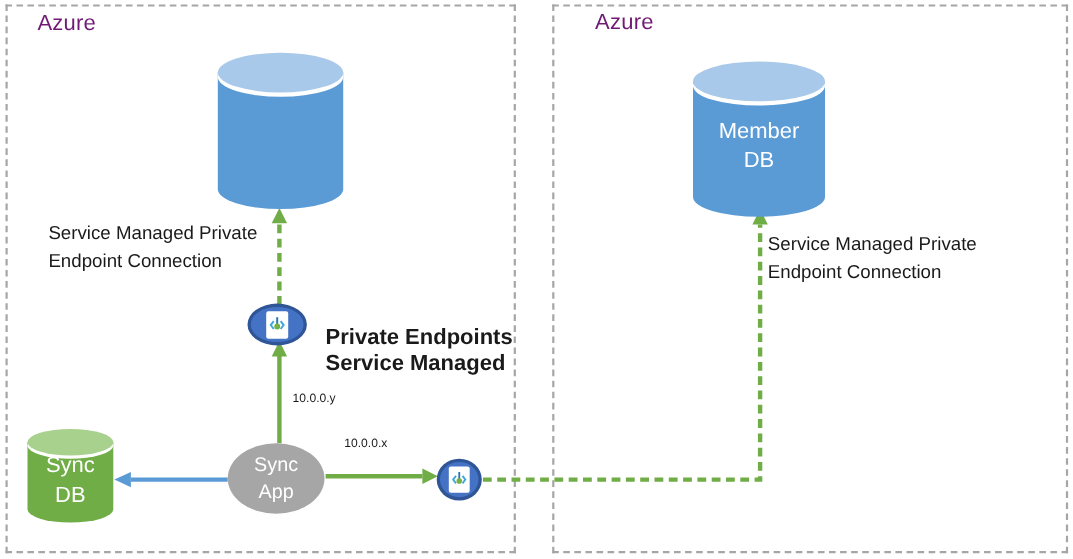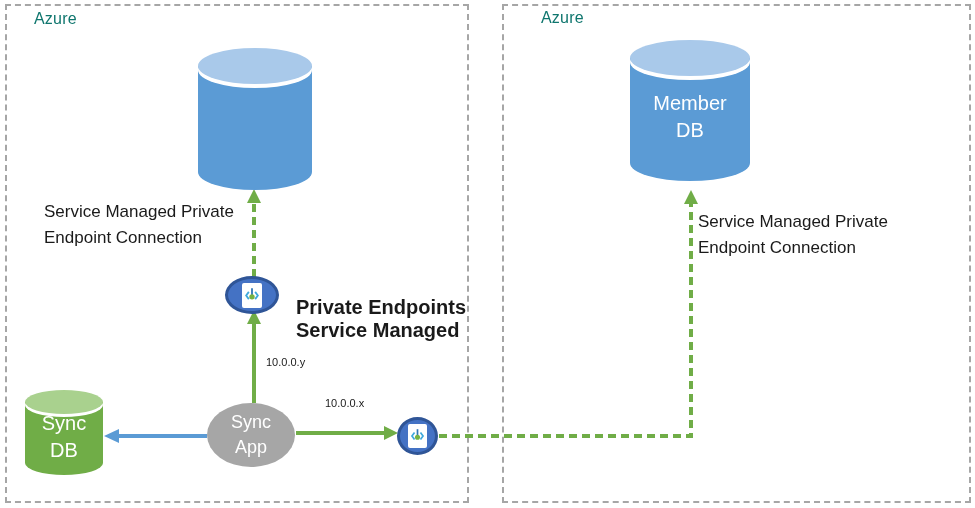--- a/index.html
+++ b/index.html
@@ -6,21 +6,21 @@
   .canvas {
     position:relative; width:975px; height:508px; background:#ffffff;
     font-family:"Liberation Sans", sans-serif; color:#1a1a1a; overflow:hidden;
   }
   
   .region {
     position:absolute; border:2px dashed #a6a6a6; box-sizing:border-box;
     background:transparent; z-index:0;
   }
   .region-label {
-    position:absolute; font-size:16px; color:#0f766e; z-index:3; letter-spacing:0.2px;
+    position:absolute; font-size:20px; color:#701a75; z-index:3; letter-spacing:0.2px;
   }
   
   .arrow-layer { position:absolute; left:0; top:0; z-index:1; }
   
   .cylinder { position:absolute; z-index:2; }
   .cyl-body { position:absolute; left:0; right:0; }
   .cyl-rim  { position:absolute; left:0; right:0; background:#ffffff; border-radius:50%; }
   .cyl-top  { position:absolute; left:0; right:0; top:0; border-radius:50%; }
   .cyl-label {
     position:absolute; left:0; right:0; text-align:center; color:#ffffff; z-index:4;
@@ -91,21 +91,21 @@
       <polygon points="691,190 684,204 698,204" fill="#70ad47"></polygon>
     </g>
   </svg>
 
   <div class="cylinder blue" style="left:198px; top:48px; width:114px; height:142px;">
     <div class="cyl-body"></div>
     <div class="cyl-rim"></div>
     <div class="cyl-top"></div>
   </div>
 
-  <div class="cylinder blue" style="left:630px; top:40px; width:120px; height:141px;">
+  <div class="cylinder blue" style="left:630px; top:56px; width:120px; height:141px;">
     <div class="cyl-body"></div>
     <div class="cyl-rim"></div>
     <div class="cyl-top"></div>
     <div class="cyl-label" style="top:50px; font-size:20px; line-height:27px;">
       <div>Member</div>
       <div>DB</div>
     </div>
   </div>
 
   <div class="cylinder green" style="left:25px; top:390px; width:78px; height:85px;">
@@ -154,15 +154,15 @@
     <div>Service Managed Private</div>
     <div>Endpoint Connection</div>
   </div>
 
   <div class="txt pe-title" style="left:296px; top:296px;">
     <div>Private Endpoints</div>
     <div>Service Managed</div>
   </div>
 
   <div class="txt ip-label" style="left:266px; top:356px;">10.0.0.y</div>
-  <div class="txt ip-label" style="left:313px; top:397px;margin-left:12px;">10.0.0.x</div>
+  <div class="txt ip-label" style="left:313px; top:397px;">10.0.0.x</div>
 
 </div>
 
 </body></html>

